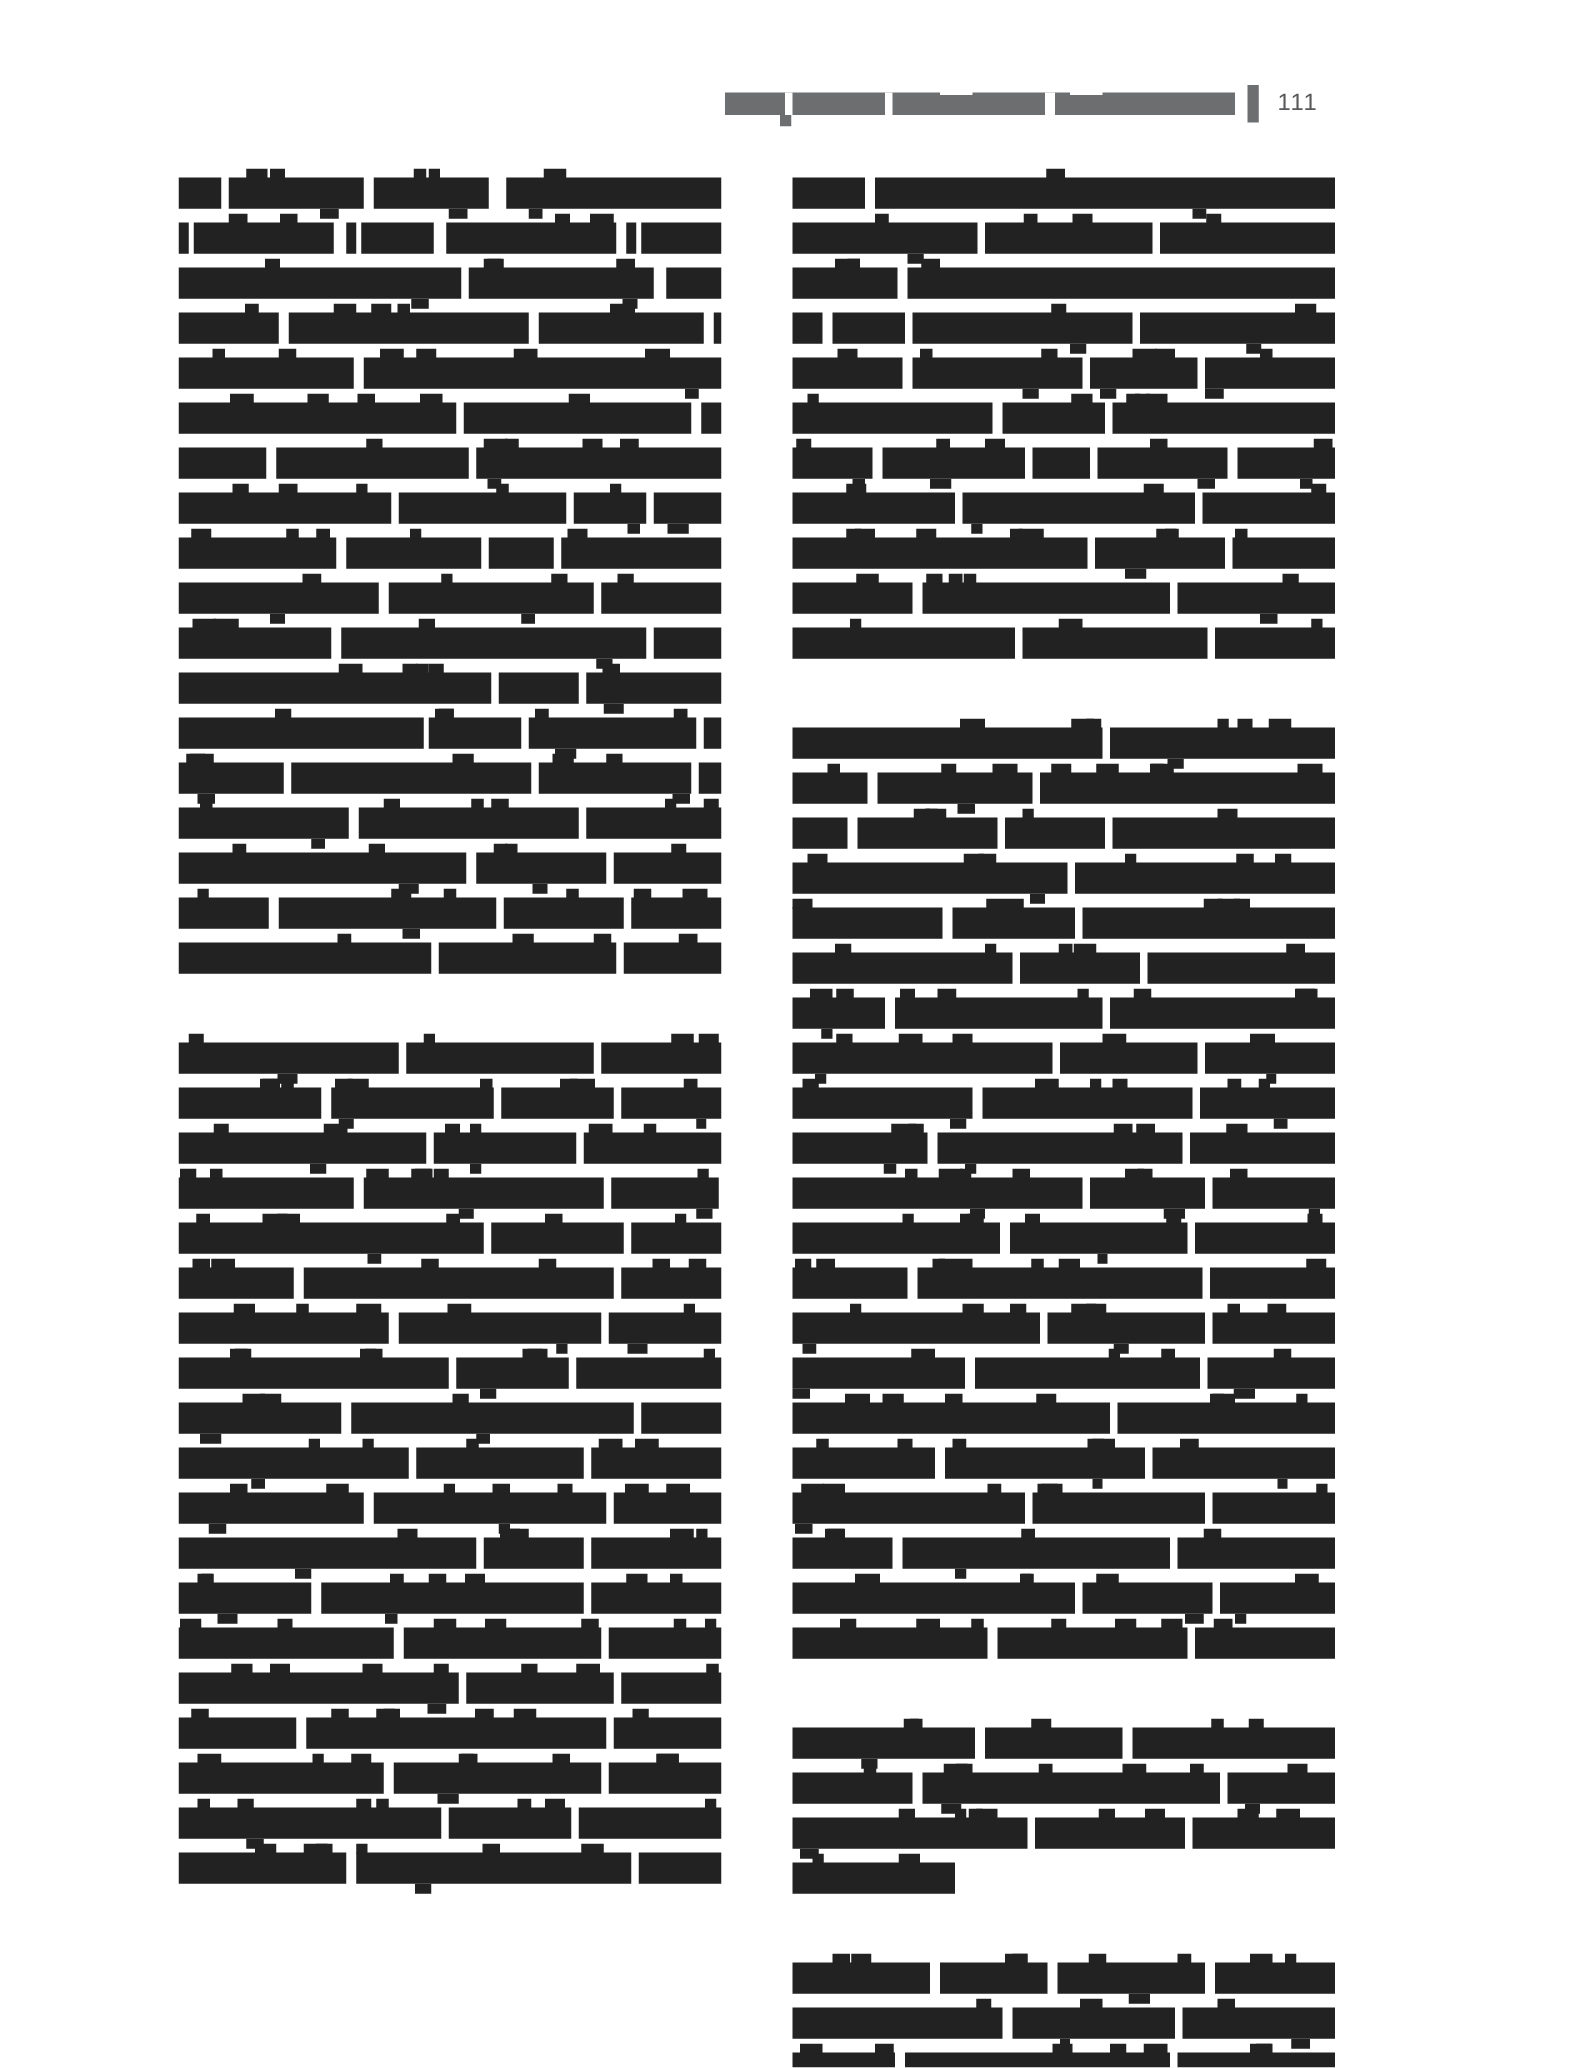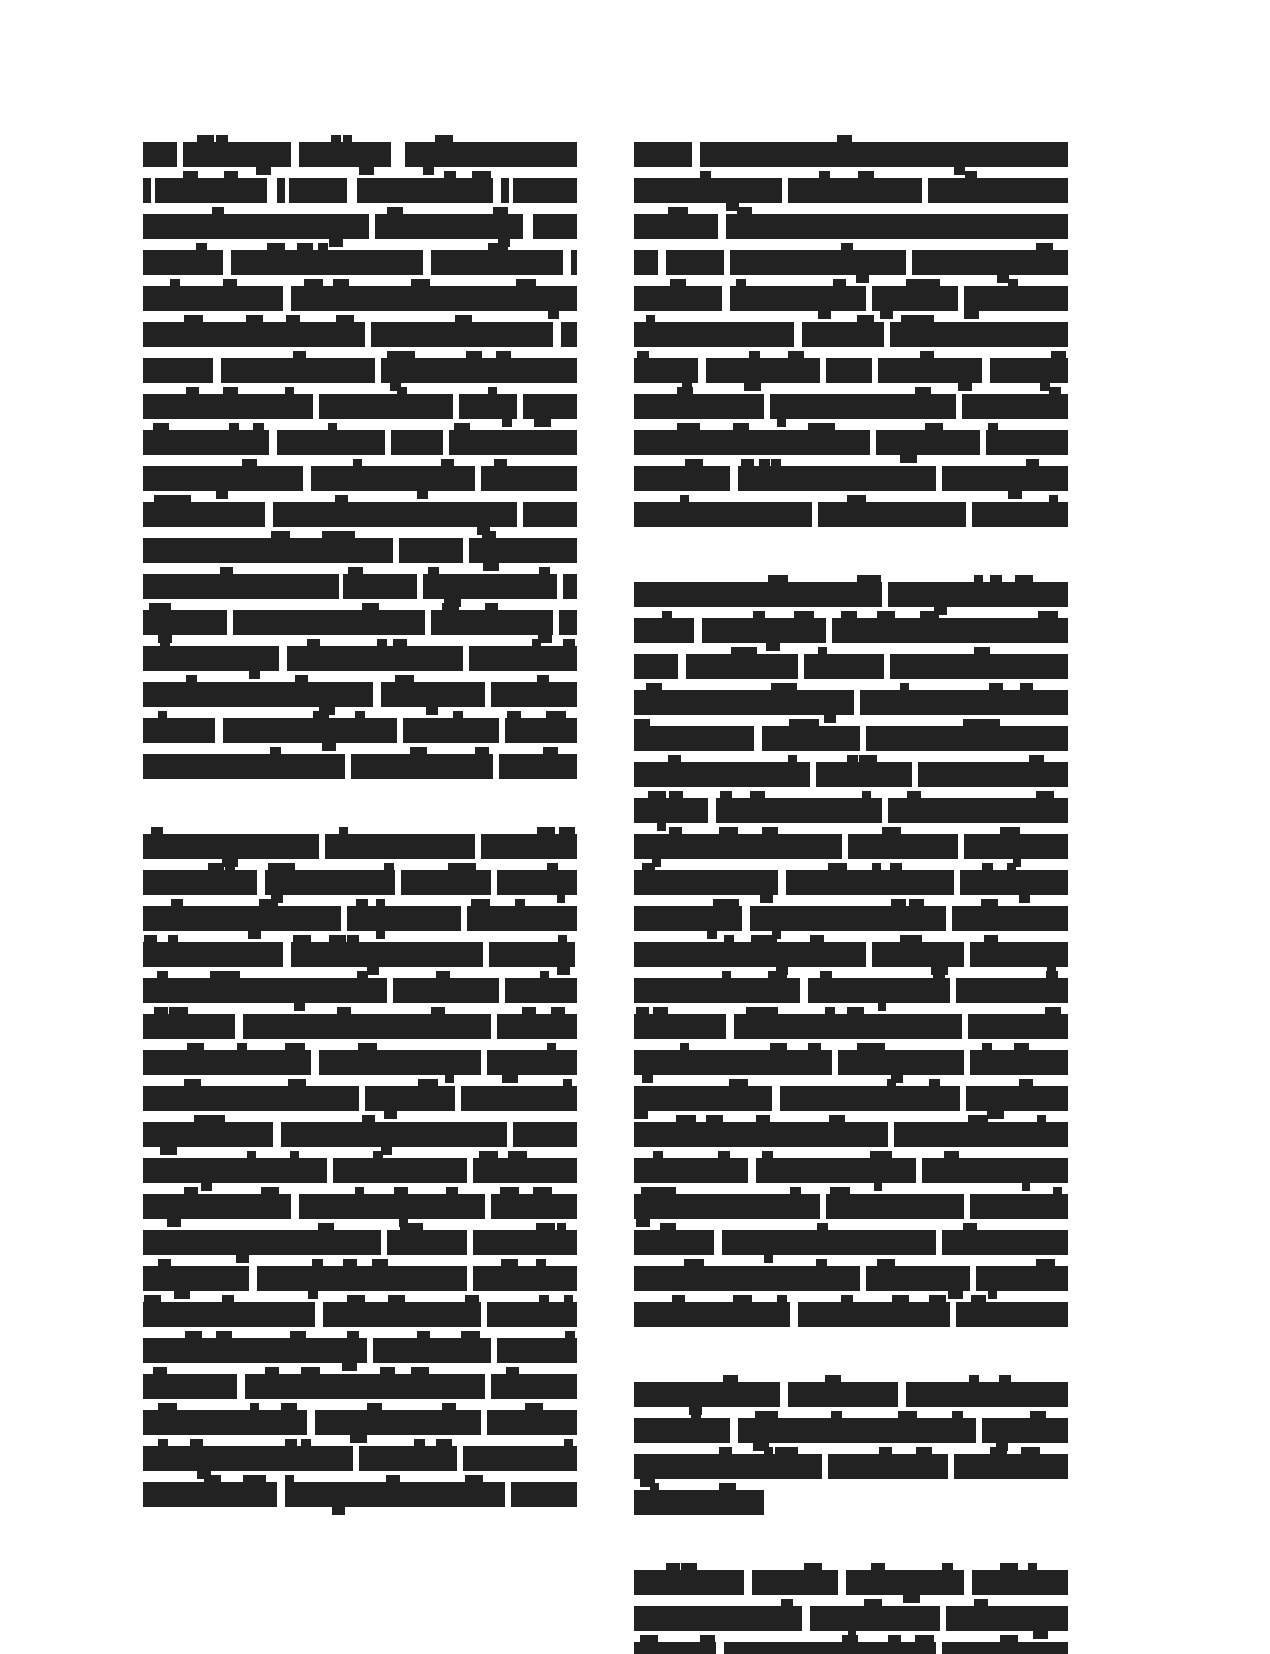--- a/index.html
+++ b/index.html
@@ -81,20 +81,32 @@
   .blk {
     position: absolute;
     background: #222223;
   }
 </style>
 </head>
 <body>
 
 <div class="page">
 
+  <div class="runhead">
+    <div class="runhead-bar">
+      <span class="seg" style="left:48px;width:6px;"></span>
+      <span class="seg" style="left:128px;width:6px;"></span>
+      <span class="seg" style="left:172px;width:26px;top:-6px;height:8px;"></span>
+      <span class="seg" style="left:256px;width:8px;"></span>
+      <span class="seg" style="left:276px;width:26px;top:-6px;height:8px;"></span>
+      <span class="desc" style="left:44px;top:18px;width:9px;height:9px;"></span>
+    </div>
+    <div class="runhead-rule"></div>
+    <div class="runhead-folio">111</div>
+  </div>
 
   <div class="col col-left">
       <div class="para">
         <div class="line">
           <span class="blk" style="left: 0px; width: 34px; top: 4px; height: 25px;"></span>
           <span class="blk" style="left: 40px; width: 108px; top: 4px; height: 25px;"></span>
           <span class="blk" style="left: 73px; width: 12px; top: -3px; height: 8px;"></span>
           <span class="blk" style="left: 54px; width: 17px; top: -3px; height: 8px;"></span>
           <span class="blk" style="left: 113px; width: 15px; top: 29px; height: 8px;"></span>
           <span class="blk" style="left: 156px; width: 92px; top: 4px; height: 25px;"></span>

